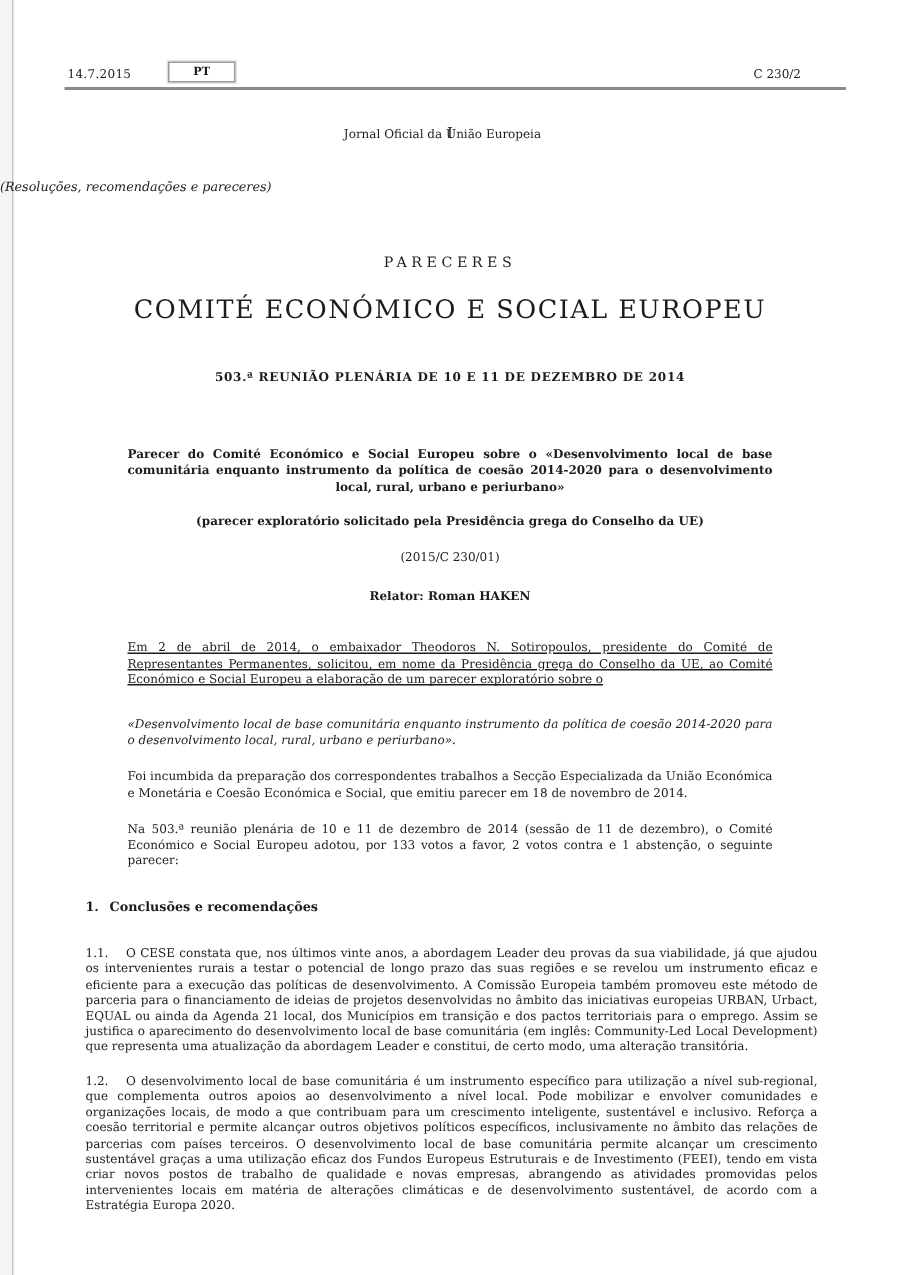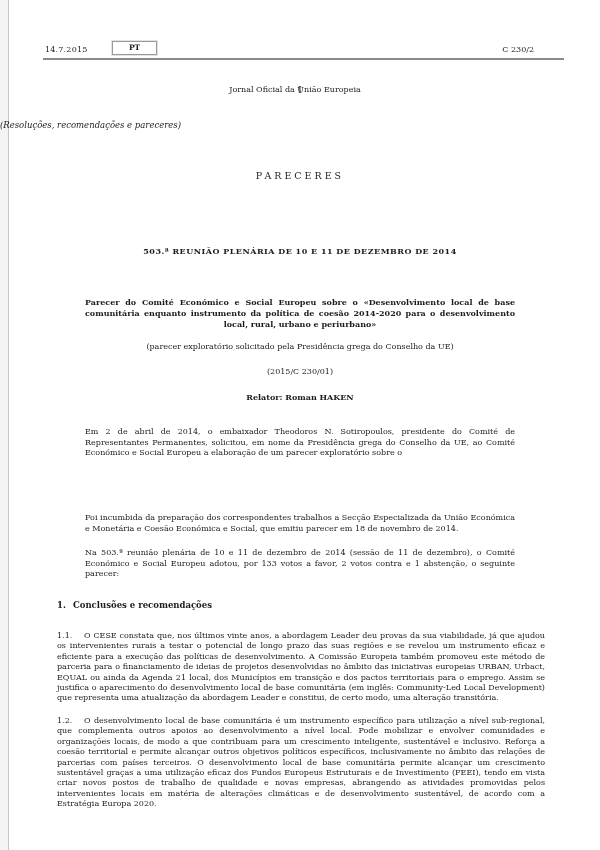--- a/index.html
+++ b/index.html
@@ -22,27 +22,27 @@
 
   
   .roman       { position:absolute; left:0; right:0; top:84px;  text-align:center; font-size:10px; }
   .series-sub  { position:absolute; left:0; right:0; top:108px; text-align:left; font-size:8.5px; font-style:italic;margin-top:12px; }
   .category    { position:absolute; left:0; right:0; top:170px; text-align:center; font-size:9.5px; letter-spacing:3px; }
   .institution { position:absolute; left:0; right:0; top:197px; text-align:center; font-size:17px; letter-spacing:1px; }
   .session     { position:absolute; left:0; right:0; top:246px; text-align:center; font-size:8px; font-weight:bold; letter-spacing:.5px; }
 
   .op-title    { position:absolute; left:85px; right:85px; top:297px; font-size:8px; font-weight:bold;
                  line-height:11px; text-align:justify; text-align-last:center; }
-  .op-subtitle { position:absolute; left:0; right:0; top:342px; text-align:center; font-size:8px; font-weight:normal; }
+  .op-subtitle { position:absolute; left:0; right:0; top:342px; text-align:center; font-size:8px; font-weight:bold; }
   .doc-ref     { position:absolute; left:0; right:0; top:367px; text-align:center; font-size:8px; }
   .rapporteur  { position:absolute; left:0; right:0; top:392px; text-align:center; font-size:8px; font-weight:bold; }
 
   
   .pre { position:absolute; left:85px; right:85px; font-size:8px; line-height:10.6px; text-align:justify; }
-  .pre.p1 { top:427px; }
+  .pre.p1 { top:427px;text-decoration:underline; }
   .pre.p2 { top:478px; font-style:italic; }
   .pre.p3 { top:513px; }
   .pre.p4 { top:548px; }
 
   
   .sec-head { position:absolute; left:57px; right:57px; top:600px; font-size:8.5px; font-weight:bold; }
   .sec-head .num { display:inline-block; width:16px; }
   .body-para { position:absolute; left:57px; right:55px; font-size:8px; line-height:10.4px; text-align:justify; }
   .body-para .para-num { display:inline-block; width:27px; }
   .body-para.pa1 { top:631px; }
@@ -57,28 +57,30 @@
 
   <div class="hdr-title">Jornal Oficial da União Europeia</div>
   <div class="hdr-date">14.7.2015</div>
   <div class="hdr-lang">PT</div>
   <div class="hdr-ref">C 230/2</div>
   <div class="hdr-rule"></div>
 
   <div class="roman">I</div>
   <div class="series-sub">(Resoluções, recomendações e pareceres)</div>
   <div class="category">PARECERES</div>
+  <div class="institution">COMITÉ ECONÓMICO E SOCIAL EUROPEU</div>
   <div class="session">503.ª REUNIÃO PLENÁRIA DE 10 E 11 DE DEZEMBRO DE 2014</div>
 
   <div class="op-title">Parecer do Comité Económico e Social Europeu sobre o «Desenvolvimento local de base comunitária enquanto instrumento da política de coesão 2014-2020 para o desenvolvimento local, rural, urbano e periurbano»</div>
   <div class="op-subtitle">(parecer exploratório solicitado pela Presidência grega do Conselho da UE)</div>
   <div class="doc-ref">(2015/C 230/01)</div>
   <div class="rapporteur">Relator: Roman HAKEN</div>
 
   <p class="pre p1">Em 2 de abril de 2014, o embaixador Theodoros N. Sotiropoulos, presidente do Comité de Representantes Permanentes, solicitou, em nome da Presidência grega do Conselho da UE, ao Comité Económico e Social Europeu a elaboração de um parecer exploratório sobre o</p>
+  <p class="pre p2">«Desenvolvimento local de base comunitária enquanto instrumento da política de coesão 2014-2020 para o desenvolvimento local, rural, urbano e periurbano».</p>
   <p class="pre p3">Foi incumbida da preparação dos correspondentes trabalhos a Secção Especializada da União Económica e Monetária e Coesão Económica e Social, que emitiu parecer em 18 de novembro de 2014.</p>
   <p class="pre p4">Na 503.ª reunião plenária de 10 e 11 de dezembro de 2014 (sessão de 11 de dezembro), o Comité Económico e Social Europeu adotou, por 133 votos a favor, 2 votos contra e 1 abstenção, o seguinte parecer:</p>
 
   <div class="sec-head">
     <span class="num">1.</span><span>Conclusões e recomendações</span>
   </div>
 
   <p class="body-para pa1">
     <span class="para-num">1.1.</span><span>O CESE constata que, nos últimos vinte anos, a abordagem Leader deu provas da sua viabilidade, já que ajudou os intervenientes rurais a testar o potencial de longo prazo das suas regiões e se revelou um instrumento eficaz e eficiente para a execução das políticas de desenvolvimento. A Comissão Europeia também promoveu este método de parceria para o financiamento de ideias de projetos desenvolvidas no âmbito das iniciativas europeias URBAN, Urbact, EQUAL ou ainda da Agenda 21 local, dos Municípios em transição e dos pactos territoriais para o emprego. Assim se justifica o aparecimento do desenvolvimento local de base comunitária (em inglês: Community-Led Local Development) que representa uma atualização da abordagem Leader e constitui, de certo modo, uma alteração transitória.</span>
   </p>

